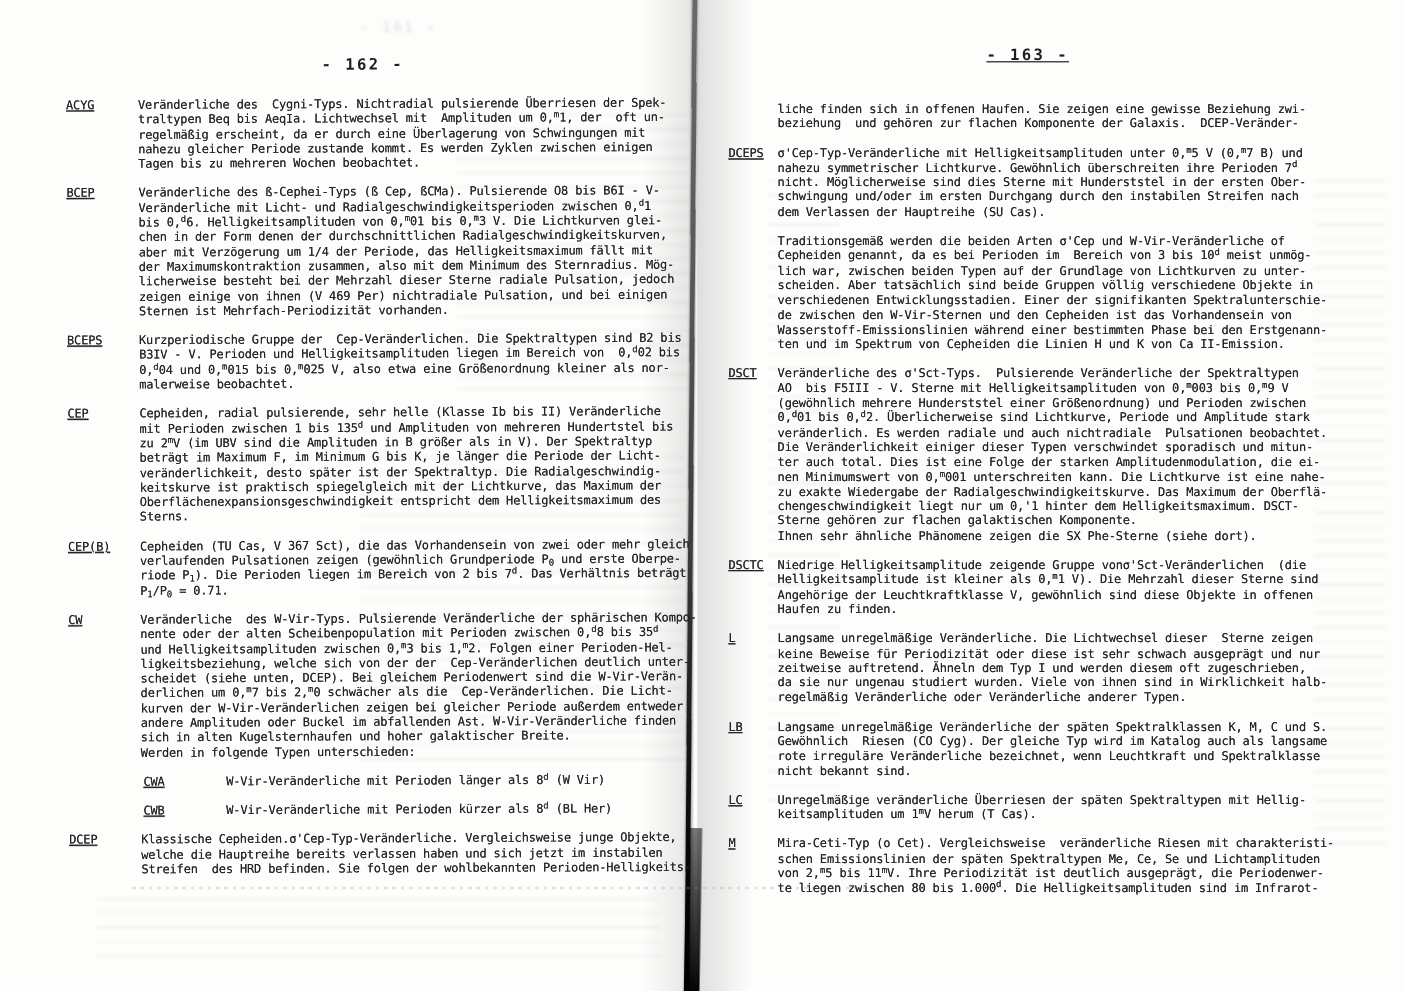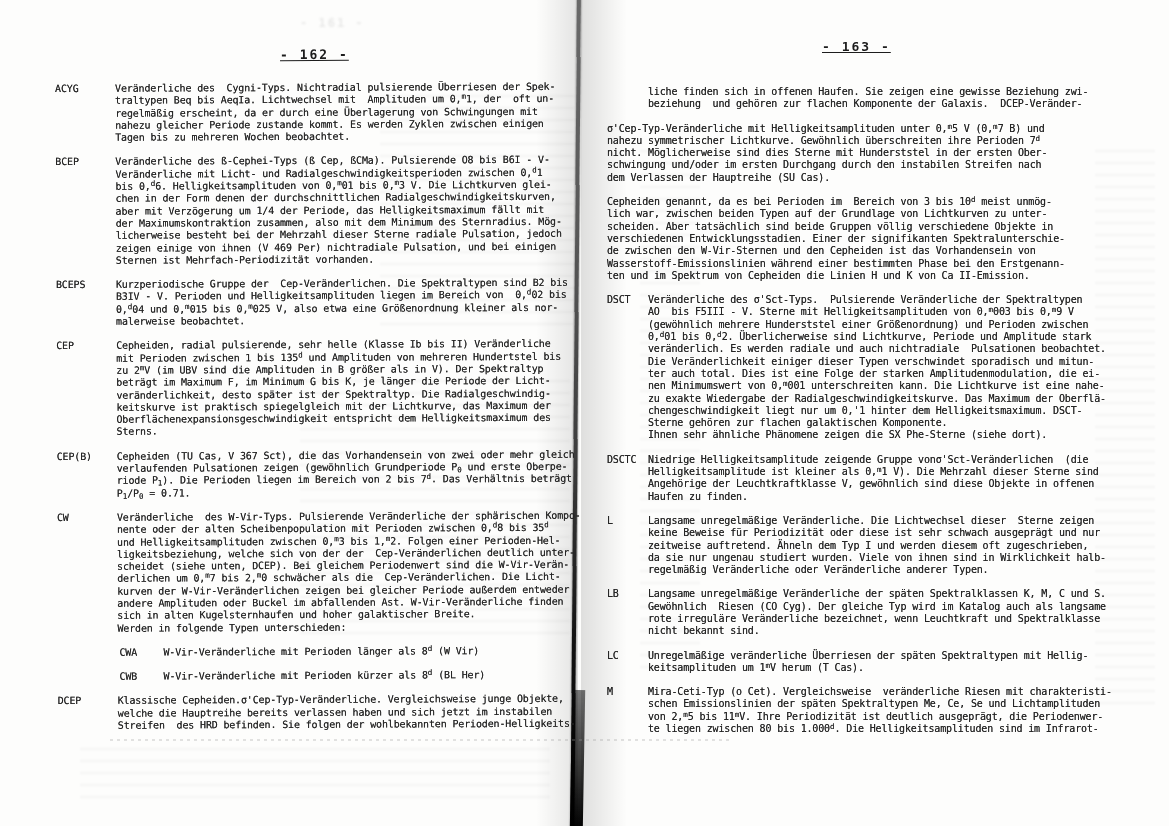--- a/index.html
+++ b/index.html
@@ -17,28 +17,28 @@
     white-space:pre;
   }
   .entry{display:flex;margin-bottom:12px;}
   .entry.indented{margin-left:62px;margin-bottom:12px;}
   .label{
     flex:0 0 auto;white-space:pre;
     font-size:10px;line-height:12.3px;letter-spacing:-0.15px;color:#242424;
   }
   #left-page .label{width:60px;}
   #right-page .label{width:41px;}
-  #left-page .indented .label{width:44px;}
+  #left-page .indented .label{width:69px;}
   .text{flex:1 1 auto;min-width:0;}
   .para + .para{margin-top:12px;}
   .line{
     white-space:pre;font-size:10px;line-height:12.3px;letter-spacing:-0.15px;
     color:#242424;text-shadow:0 0 0.45px rgba(30,30,30,0.75);
   }
-  .label{text-shadow:0 0 0.45px rgba(30,30,30,0.75);}
+  .label{text-shadow:0 0 0.45px rgba(30,30,30,0.75);text-decoration:underline;}
   .line sup{font-size:7.5px;line-height:0;vertical-align:3.5px;letter-spacing:0;}
   .line sub{font-size:7.5px;line-height:0;vertical-align:-2px;letter-spacing:0;}
   
   .gutter-line{
     position:absolute;left:577px;top:-4px;width:4px;height:834px;
     background:linear-gradient(180deg,#6a6a6a 0%,#575757 30%,#3d3d3d 55%,#111 78%,#000 100%);
     transform:rotate(0.45deg);transform-origin:top center;
     box-shadow:0 0 2px rgba(40,40,40,.8);
   }
   .gutter-blob{
@@ -78,21 +78,21 @@
 <div class="gutter-blob"></div>
 <div class="bottom-speckle"></div>
 
 <div class="ghost-text" style="left:300px;top:16px;">- 161 -</div>
 <div class="ghost" style="left:380px;top:95px;width:195px;height:240px;"></div>
 <div class="ghost" style="left:300px;top:380px;width:270px;height:260px;"></div>
 <div class="ghost" style="left:640px;top:150px;width:60px;height:520px;"></div>
 <div class="ghost" style="left:1095px;top:150px;width:60px;height:560px;"></div>
 <div class="ghost" style="left:80px;top:748px;width:470px;height:50px;"></div>
 
-<div class="page-header" style="left:280px;top:47px;transform:rotate(-0.3deg);text-decoration:underline;">- 162 -</div>
+<div class="page-header" style="left:268px;top:47px;transform:rotate(-0.3deg);">- 162 -</div>
 <div class="page-header" style="left:822px;top:39px;text-decoration:underline;">- 163 -</div>
 
 <div id="left-page" class="page" style="left:55px;top:83px;width:527px;transform:rotate(-0.25deg);transform-origin:top left;">
     <div class="entry">
       <div class="label">ACYG</div>
       <div class="text">
         <div class="para">
           <div class="line">Veränderliche des  Cygni-Typs. Nichtradial pulsierende Überriesen der Spek-</div>
           <div class="line">traltypen Beq bis AeqIa. Lichtwechsel mit  Amplituden um 0,<sup>m</sup>1, der  oft un-</div>
           <div class="line">regelmäßig erscheint, da er durch eine Überlagerung von Schwingungen mit</div>
@@ -203,29 +203,31 @@
     <div class="entry">
       <div class="label"></div>
       <div class="text">
         <div class="para">
           <div class="line">liche finden sich in offenen Haufen. Sie zeigen eine gewisse Beziehung zwi-</div>
           <div class="line">beziehung  und gehören zur flachen Komponente der Galaxis.  DCEP-Veränder-</div>
         </div>
       </div>
     </div>
     <div class="entry">
+      <div class="label">DCEPS</div>
       <div class="text">
         <div class="para">
           <div class="line">σ'Cep-Typ-Veränderliche mit Helligkeitsamplituden unter 0,<sup>m</sup>5 V (0,<sup>m</sup>7 B) und</div>
           <div class="line">nahezu symmetrischer Lichtkurve. Gewöhnlich überschreiten ihre Perioden 7<sup>d</sup></div>
           <div class="line">nicht. Möglicherweise sind dies Sterne mit Hunderststel in der ersten Ober-</div>
           <div class="line">schwingung und/oder im ersten Durchgang durch den instabilen Streifen nach</div>
           <div class="line">dem Verlassen der Hauptreihe (SU Cas).</div>
         </div>
         <div class="para">
+          <div class="line">Traditionsgemäß werden die beiden Arten σ'Cep und W-Vir-Veränderliche of</div>
           <div class="line">Cepheiden genannt, da es bei Perioden im  Bereich von 3 bis 10<sup>d</sup> meist unmög-</div>
           <div class="line">lich war, zwischen beiden Typen auf der Grundlage von Lichtkurven zu unter-</div>
           <div class="line">scheiden. Aber tatsächlich sind beide Gruppen völlig verschiedene Objekte in</div>
           <div class="line">verschiedenen Entwicklungsstadien. Einer der signifikanten Spektralunterschie-</div>
           <div class="line">de zwischen den W-Vir-Sternen und den Cepheiden ist das Vorhandensein von</div>
           <div class="line">Wasserstoff-Emissionslinien während einer bestimmten Phase bei den Erstgenann-</div>
           <div class="line">ten und im Spektrum von Cepheiden die Linien H und K von Ca II-Emission.</div>
         </div>
       </div>
     </div>

